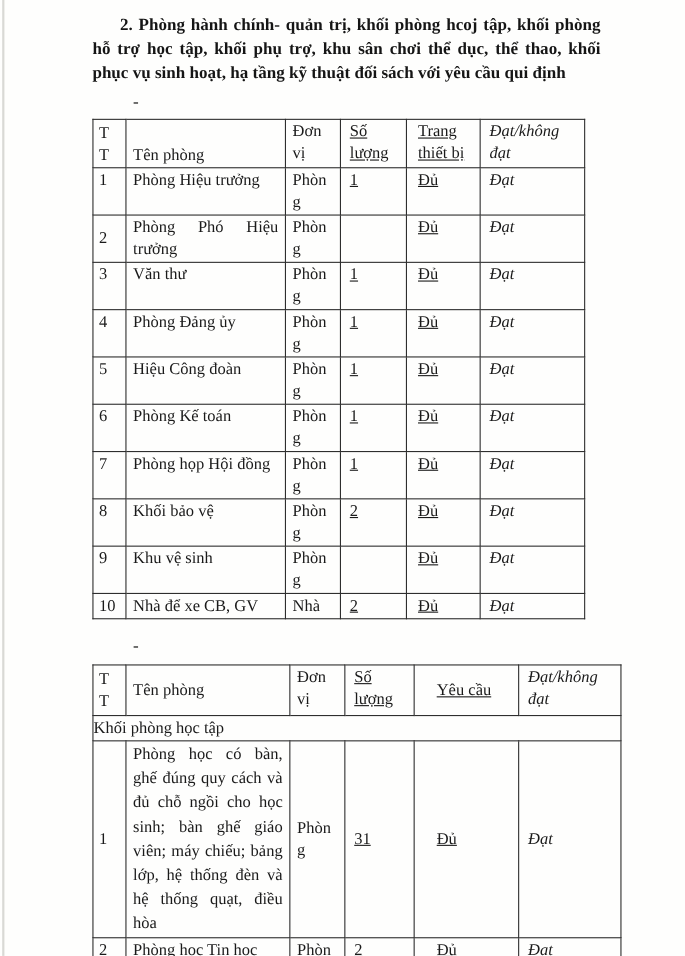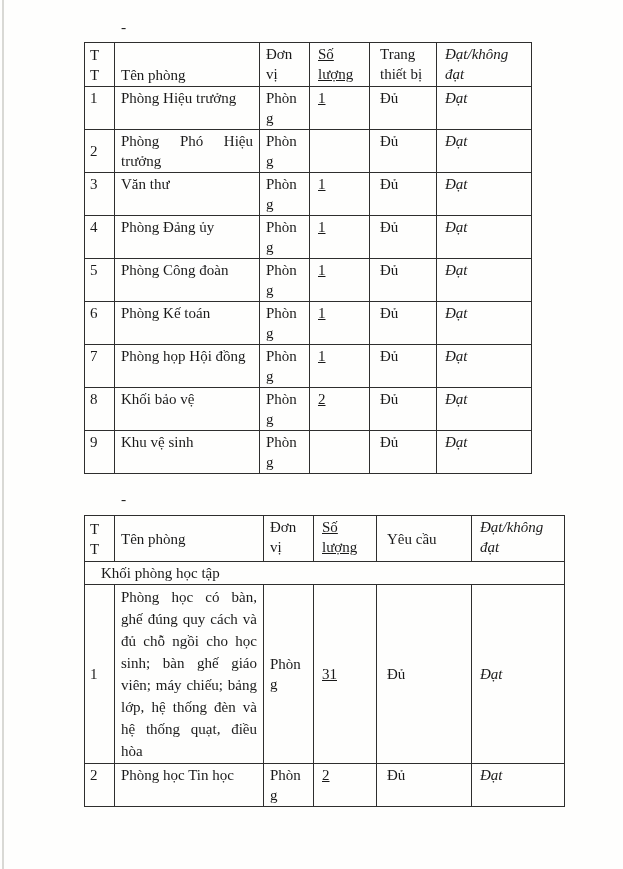--- a/index.html
+++ b/index.html
@@ -51,39 +51,40 @@
     vertical-align: top;
     overflow: hidden;
     word-wrap: break-word;
   }
   .t1 { width: 447px; }
   .t2 { width: 480px; margin-top: 6px; }
   .hdr td { height: 41px; }
   .t2 .hdr td { height: 43px; }
   td.c0 { padding-left: 5px; }
   td.c3 { padding-left: 8px; text-decoration: underline; }
-  td.c4 { padding-left: 10px; }
+  td.c4 { padding-left: 10px; text-decoration: underline; }
   td.c5 { padding-left: 8px; font-style: italic; }
-  .t2 td.c4 { padding-left: 10px; }
+  .t2 td.c4 { padding-left: 20px; }
   .va-m { vertical-align: middle; }
   .va-b { vertical-align: bottom; }
   .th-tt { text-align: left; padding-left: 7px; }
   .justify { text-align: justify; }
   .bigname { line-height: 22px; }
   tr.row td { height: 20px; }
-  tr.section td { height: 20px; padding-left: 16px; }
+  tr.section td { height: 20px; padding-left: 0; }
   .bullet2 { margin-top: 15px; }
 </style>
 </head>
 <body>
 
 <div class="page">
   <div class="scan-edge"></div>
   <div class="content">
 
+    <p class="heading">2. Phòng hành chính- quản trị, khối phòng hcoj tập, khối phòng hỗ trợ học tập, khối phụ trợ, khu sân chơi thể dục, thể thao, khối phục vụ sinh hoạt, hạ tầng kỹ thuật đối sách với yêu cầu qui định</p>
 
     <div class="bullet">
       <span class="dash">-</span>
     </div>
 
     <table class="t1">
       <colgroup>
         <col style="width:30px">
           <col style="width:145px">
           <col style="width:50px">
@@ -127,21 +128,21 @@
       <tr class="row">
         <td class="c0">4</td>
         <td class="c1">Phòng Đảng ủy</td>
         <td class="c2">Phòng</td>
         <td class="c3">1</td>
         <td class="c4">Đủ</td>
         <td class="c5">Đạt</td>
       </tr>
       <tr class="row">
         <td class="c0">5</td>
-        <td class="c1">Phòng Công đoàn</td>
+        <td class="c1">Hiệu Công đoàn</td>
         <td class="c2">Phòng</td>
         <td class="c3">1</td>
         <td class="c4">Đủ</td>
         <td class="c5">Đạt</td>
       </tr>
       <tr class="row">
         <td class="c0">6</td>
         <td class="c1">Phòng Kế toán</td>
         <td class="c2">Phòng</td>
         <td class="c3">1</td>
@@ -162,20 +163,28 @@
         <td class="c2">Phòng</td>
         <td class="c3">2</td>
         <td class="c4">Đủ</td>
         <td class="c5">Đạt</td>
       </tr>
       <tr class="row">
         <td class="c0">9</td>
         <td class="c1">Khu vệ sinh</td>
         <td class="c2">Phòng</td>
         <td class="c3"></td>
+        <td class="c4">Đủ</td>
+        <td class="c5">Đạt</td>
+      </tr>
+      <tr class="row">
+        <td class="c0">10</td>
+        <td class="c1">Nhà để xe CB, GV</td>
+        <td class="c2">Nhà</td>
+        <td class="c3">2</td>
         <td class="c4">Đủ</td>
         <td class="c5">Đạt</td>
       </tr>
     </tbody>
       </table>
 
     <div class="bullet bullet2">
       <span class="dash">-</span>
     </div>
 

